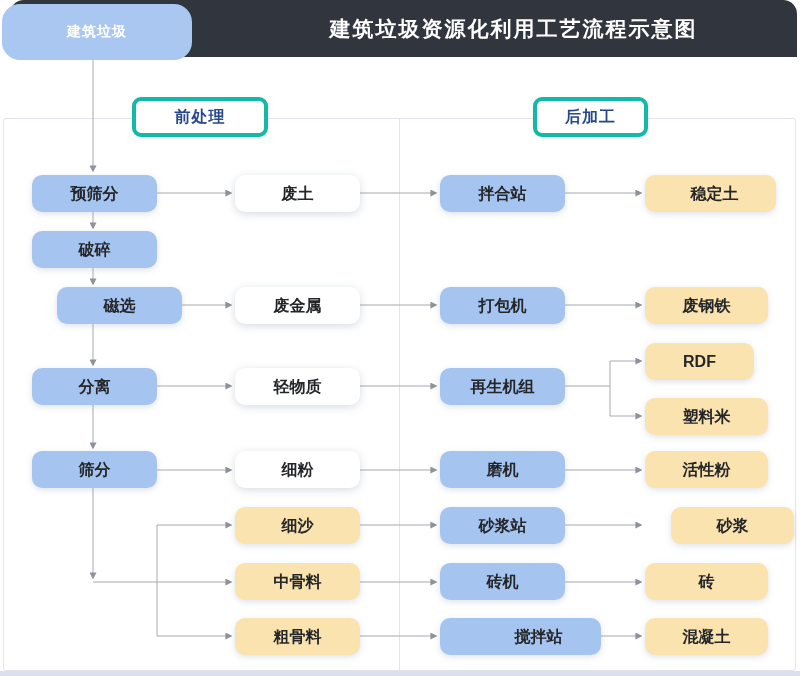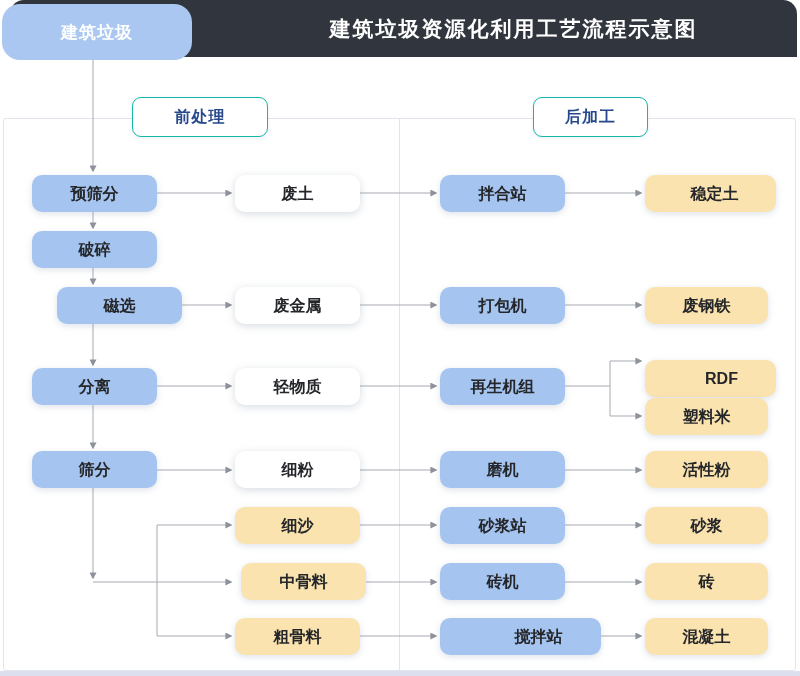--- a/index.html
+++ b/index.html
@@ -10,33 +10,33 @@
   .top-bar{position:absolute;left:10px;top:0;width:787px;height:57px;
            background:var(--header-bg,#31363e);border-radius:14px 14px 0 0;
            display:flex;align-items:center;justify-content:center;
            padding-left:185px;box-sizing:border-box;}
   .top-title{color:#fff;font-size:21px;font-weight:bold;letter-spacing:2px;white-space:nowrap;margin-left:35px;}
 
   
   .src-badge{position:absolute;left:2px;top:4px;width:190px;height:56px;
              background:var(--badge-bg,#a9c7f0);border-radius:18px;
              display:flex;align-items:center;justify-content:center;z-index:3;}
-  .src-badge span{color:#fff;font-size:17px;font-weight:bold;letter-spacing:1px;}
+  .src-badge span{color:#fff;font-size:14px;font-weight:bold;letter-spacing:1px;}
 
   
   .frame{position:absolute;left:3px;top:118px;width:793px;height:553px;
          border:1px solid var(--frame-border,#e3e4eb);border-radius:3px;box-sizing:border-box;}
   .divider{position:absolute;left:399px;top:118px;width:1px;height:553px;
            background:var(--frame-border,#e3e4eb);}
   .bottom-strip{position:absolute;left:0;bottom:0;width:800px;height:5px;
                 background:var(--bottom-strip,#dbdfee);}
 
   
   .pill{position:absolute;top:97px;height:40px;background:#fff;
-        border:1px solid #14b8a6;border-radius:9px;box-sizing:border-box;
+        border:4px solid #14b8a6;border-radius:9px;box-sizing:border-box;
         display:flex;align-items:center;justify-content:center;z-index:4;
         box-shadow:0 1px 4px rgba(140,160,200,.18);}
   .pill span{color:var(--accent-text,#27498c);font-size:16px;font-weight:bold;letter-spacing:1px;}
   .pill-pre{left:132px;width:136px;}
   .pill-post{left:533px;width:115px;align-items:center;}
 
   
   .node{position:absolute;border-radius:10px;text-align:center;
         font-size:16px;font-weight:600;color:#24262a;z-index:2;
         box-shadow:0 2px 6px rgba(110,125,150,.22);white-space:nowrap;}
@@ -109,33 +109,33 @@
       <div class="node process" style="left: 32px; top: 175px; width: 125px; height: 37px; line-height: 37px;">预筛分</div>
       <div class="node process" style="left: 32px; top: 231px; width: 125px; height: 37px; line-height: 37px;">破碎</div>
       <div class="node process" style="left: 32px; top: 287px; width: 125px; height: 37px; line-height: 37px; margin-left: 25px;">磁选</div>
       <div class="node process" style="left: 32px; top: 368px; width: 125px; height: 37px; line-height: 37px;">分离</div>
       <div class="node process" style="left: 32px; top: 451px; width: 125px; height: 37px; line-height: 37px;">筛分</div>
       <div class="node intermediate" style="left: 235px; top: 175px; width: 125px; height: 37px; line-height: 37px;">废土</div>
       <div class="node intermediate" style="left: 235px; top: 287px; width: 125px; height: 37px; line-height: 37px;">废金属</div>
       <div class="node intermediate" style="left: 235px; top: 368px; width: 125px; height: 37px; line-height: 37px; text-align: center;">轻物质</div>
       <div class="node intermediate" style="left: 235px; top: 451px; width: 125px; height: 37px; line-height: 37px;">细粉</div>
       <div class="node product" style="left: 235px; top: 507px; width: 125px; height: 37px; line-height: 37px;">细沙</div>
-      <div class="node product" style="left: 241px; top: 563px; width: 125px; height: 37px; line-height: 37px; text-align: center;">中骨料</div>
+      <div class="node product" style="left: 235px; top: 563px; width: 125px; height: 37px; line-height: 37px; text-align: center;">中骨料</div>
       <div class="node product" style="left: 235px; top: 618px; width: 125px; height: 37px; line-height: 37px;">粗骨料</div>
       <div class="node process" style="left: 440px; top: 175px; width: 125px; height: 37px; line-height: 37px;">拌合站</div>
       <div class="node process" style="left: 440px; top: 287px; width: 125px; height: 37px; line-height: 37px;">打包机</div>
       <div class="node process" style="left: 440px; top: 368px; width: 125px; height: 37px; line-height: 37px;">再生机组</div>
       <div class="node process" style="left: 440px; top: 451px; width: 125px; height: 37px; line-height: 37px;">磨机</div>
       <div class="node process" style="left: 440px; top: 507px; width: 125px; height: 37px; line-height: 37px;">砂浆站</div>
       <div class="node process" style="left: 440px; top: 563px; width: 125px; height: 37px; line-height: 37px;">砖机</div>
       <div class="node process" style="left: 440px; top: 618px; width: 125px; height: 37px; line-height: 37px; padding-left: 36px;">搅拌站</div>
       <div class="node product" style="left: 645px; top: 175px; width: 123px; height: 37px; line-height: 37px; padding-left: 8px;">稳定土</div>
       <div class="node product" style="left: 645px; top: 287px; width: 123px; height: 37px; line-height: 37px;">废钢铁</div>
-      <div class="node product" style="left: 645px; top: 360px; width: 109px; height: 37px; line-height: 37px; padding-left: 22px;">RDF</div>
+      <div class="node product" style="left: 645px; top: 343px; width: 109px; height: 37px; line-height: 37px;">RDF</div>
       <div class="node product" style="left: 645px; top: 398px; width: 123px; height: 37px; line-height: 37px;">塑料米</div>
       <div class="node product" style="left: 645px; top: 451px; width: 123px; height: 37px; line-height: 37px;">活性粉</div>
-      <div class="node product" style="left: 645px; top: 507px; width: 123px; height: 37px; line-height: 37px;">砂浆</div>
+      <div class="node product" style="left: 671px; top: 507px; width: 123px; height: 37px; line-height: 37px;">砂浆</div>
       <div class="node product" style="left: 645px; top: 563px; width: 123px; height: 37px; line-height: 37px;">砖</div>
       <div class="node product" style="left: 645px; top: 618px; width: 123px; height: 37px; line-height: 37px;">混凝土</div>
     </div>
 
   <div class="bottom-strip"></div>
 </div>
 
 </body></html>

